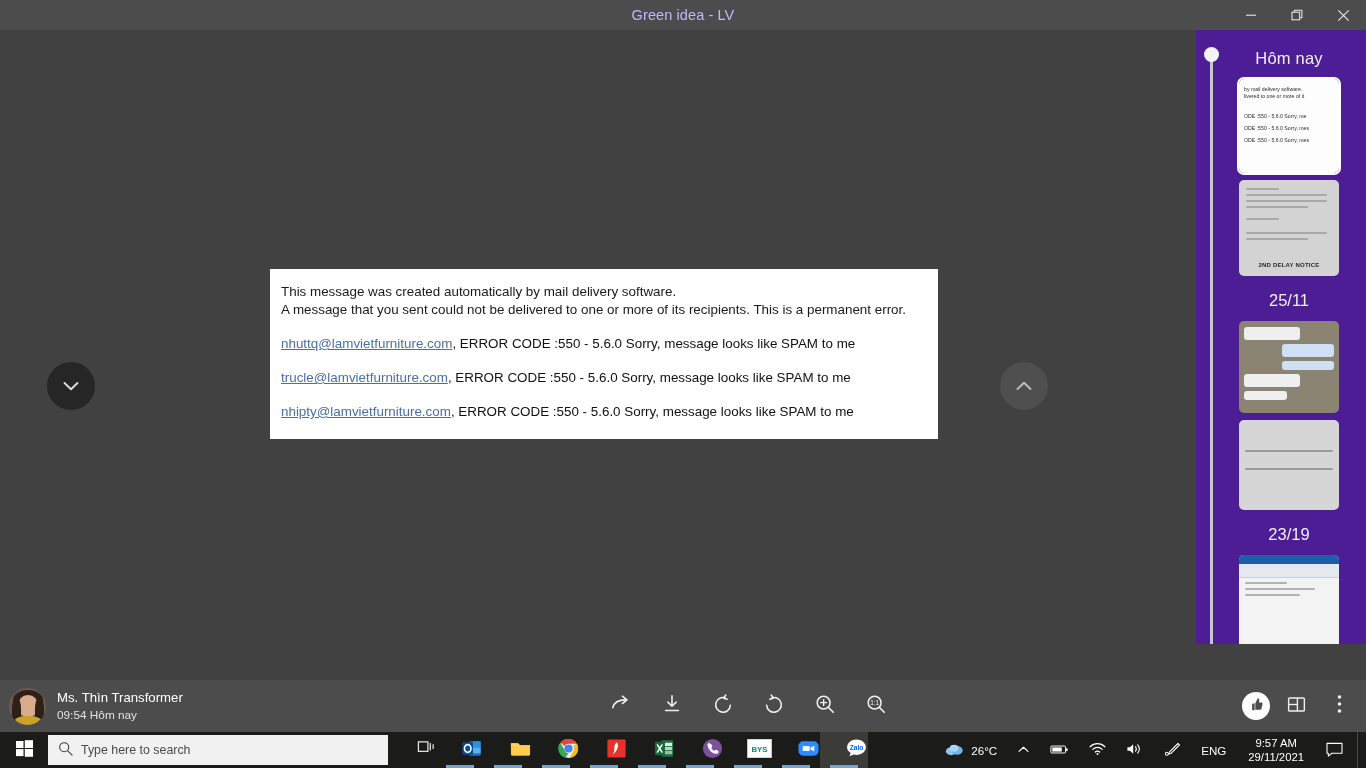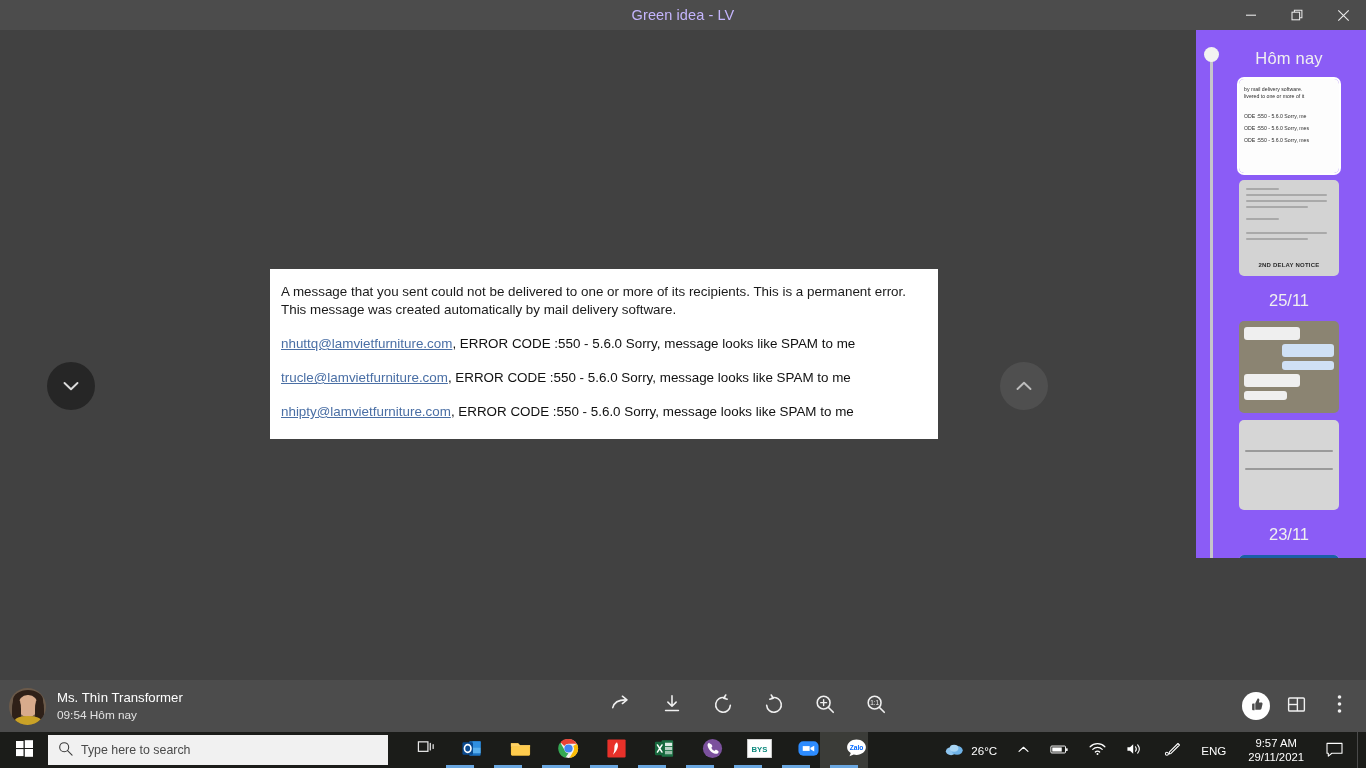--- a/index.html
+++ b/index.html
@@ -52,22 +52,22 @@
   .navbtn {
     position: absolute; width: 48px; height: 48px; border-radius: 50%;
     display: flex; align-items: center; justify-content: center;
   }
   .navbtn.prev { left: 47px; top: 332px; background: #262626; }
   .navbtn.next { right: 148px; top: 332px; background: #4f4f4f; }
   .navbtn svg { display: block; }
 
   
   .sidebar {
-    position: absolute; top: 30px; right: 0; width: 170px; height: 528px;
-    background: #8b5cf6;
+    position: absolute; top: 30px; right: 0; width: 170px; height: 614px;
+    background: #4c1d95;
     overflow: hidden;
   }
   .tl-line {
     position: absolute; left: 14px; top: 22px; width: 3px; height: 615px;
     background: #c6c6cb;
   }
   .tl-dot-top {
     position: absolute; left: 8px; top: 17px; width: 15px; height: 15px;
     border-radius: 50%; background: #f2f2f2;
   }
@@ -239,22 +239,22 @@
         <svg width="13" height="13" viewBox="0 0 13 13">
             <path d="M1.3 1.3l10.4 10.4M11.7 1.3L1.3 11.7" stroke="#e9e9e9" stroke-width="1.15" fill="none"></path>
           </svg>
       </div>
     </div>
   </div>
 
   <div class="stage">
 
     <div class="doccard">
+      <div class="doc-line" style="padding-left:5px">This message was created automatically by mail delivery software.</div>
       <div class="doc-line" style="padding-left:5px">A message that you sent could not be delivered to one or more of its recipients. This is a permanent error.</div>
-      <div class="doc-line" style="padding-left:5px">This message was created automatically by mail delivery software.</div>
 
       <div class="doc-row" style="padding-left:5px">
         <span class="mail-link">nhuttq@lamvietfurniture.com</span><span>, ERROR CODE :550 - 5.6.0 Sorry, message looks like SPAM to me</span>
       </div>
       <div class="doc-row" style="padding-left:5px">
         <span class="mail-link">trucle@lamvietfurniture.com</span><span>, ERROR CODE :550 - 5.6.0 Sorry, message looks like SPAM to me</span>
       </div>
       <div class="doc-row" style="padding-left:5px">
         <span class="mail-link">nhipty@lamvietfurniture.com</span><span>, ERROR CODE :550 - 5.6.0 Sorry, message looks like SPAM to me</span>
       </div>
@@ -321,21 +321,21 @@
       </div>
 
 
       <div class="thumb">
         <div class="th-note">
           <div class="bar"></div>
           <div class="bar"></div>
         </div>
       </div>
 
-      <div class="tl-date">23/11</div>
+      <div class="tl-date">23/19</div>
 
       <div class="thumb">
         <div class="th-xls">
           <div class="hdr"></div>
           <div class="ribbon"></div>
           <div class="cell" style="width:42%"></div>
           <div class="cell" style="width:70%"></div>
           <div class="cell" style="width:55%"></div>
           <div class="ftr"></div>
         </div>

